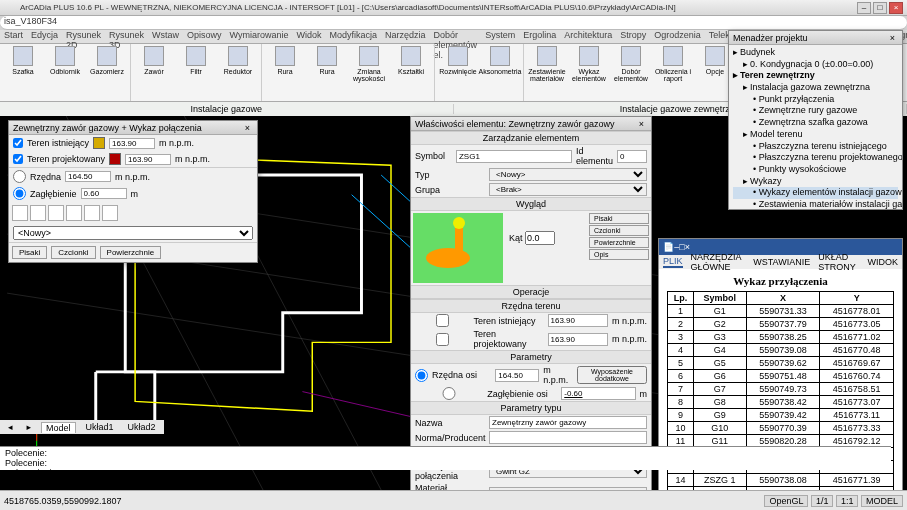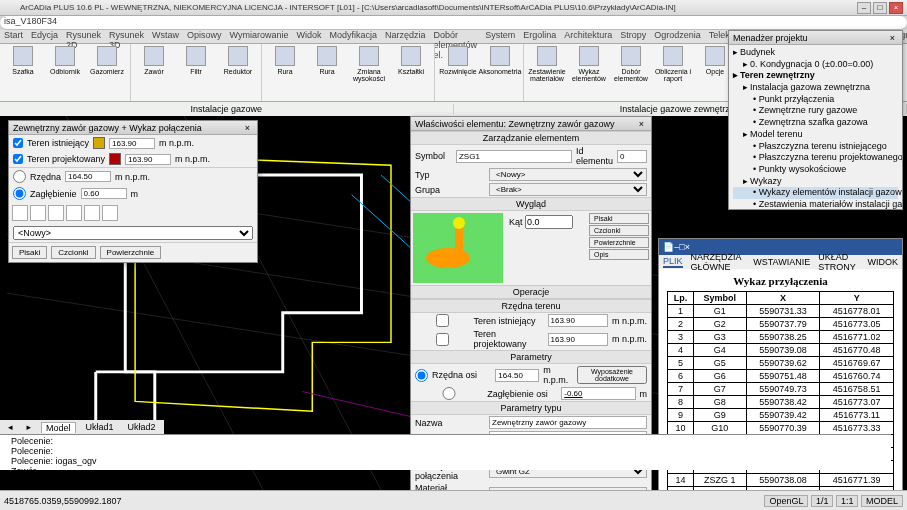--- a/index.html
+++ b/index.html
@@ -59,21 +59,21 @@
 .text-window .twtabs span{cursor:pointer;}
 .text-window .twtabs .act{color:#2b579a;border-bottom:2px solid #2b579a;}
 .text-window .doc{padding:4px 8px;background:#fff;}
 .text-window .doc h3{font-family:'Times New Roman',serif;font-size:11px;text-align:center;margin:2px 0 4px;}
 .text-window table{width:100%;border-collapse:collapse;font-size:7px;}
 .text-window th,.text-window td{border:1px solid #000;padding:1px 2px;text-align:center;}
 .text-window .status{height:14px;background:#eee;border-top:1px solid #ccc;display:flex;align-items:center;padding:0 4px;font-size:7px;gap:10px;}
 .modeltabs{position:absolute;left:0;bottom:56px;height:14px;background:#e8e8e8;display:flex;font-size:8px;align-items:center;padding:0 4px;gap:6px;}
 .modeltabs span{cursor:pointer;padding:0 4px;}
 .modeltabs .act{background:#fff;border:1px solid #aaa;border-bottom:none;}
-.cmdline{position:absolute;left:0;bottom:20px;right:16px;height:36px;background:#fff;border-top:1px solid #888;font-family:Consolas,monospace;font-size:8px;padding:1px 11px;overflow:hidden;}
+.cmdline{position:absolute;left:0;bottom:20px;right:16px;height:24px;background:#fff;border-top:1px solid #888;font-family:Consolas,monospace;font-size:8px;padding:1px 5px;overflow:hidden;}
 .statusbar{position:absolute;left:0;bottom:0;right:0;height:20px;background:#e8e8e8;border-top:1px solid #aaa;display:flex;align-items:center;padding:0 4px;font-size:8px;gap:8px;}
 .statusbar .coord{flex:0 0 auto;}
 .statusbar .fill{flex:1;}
 .statusbar .sbtn{padding:0 4px;border:1px solid #aaa;background:#ddd;cursor:pointer;}
 </style>
 </head>
 <body>
 
 <div class="titlebar">
   <span class="icon"></span>
@@ -330,21 +330,21 @@
     <div class="sect">Wygląd</div>
     <div style="display:flex">
       <div class="img">
         <svg viewBox="0 0 90 70">
             <rect width="90" height="70" fill="#6d6"></rect>
             <ellipse cx="35" cy="45" rx="22" ry="10" fill="#f90"></ellipse>
             <rect x="42" y="12" width="8" height="28" fill="#f90"></rect>
             <circle cx="46" cy="10" r="6" fill="#ee0"></circle>
           </svg>
       </div>
-      <div style="flex:1;padding:4px"><label>Kąt</label> <input style="width: 48px;" value="0.0"></div>
+      <div style="flex:1;padding:4px"><label>Kąt</label> <input style="width: 30px; margin-top: 16px;" value="0.0"></div>
       <div class="sidebtns" id="sidebtns">
           <button>Pisaki</button>
           <button>Czcionki</button>
           <button>Powierzchnie</button>
           <button>Opis</button>
         </div>
     </div>
     <div class="sect">Operacje</div>
     <div class="sect">Rzędna terenu</div>
     <div class="frow">

